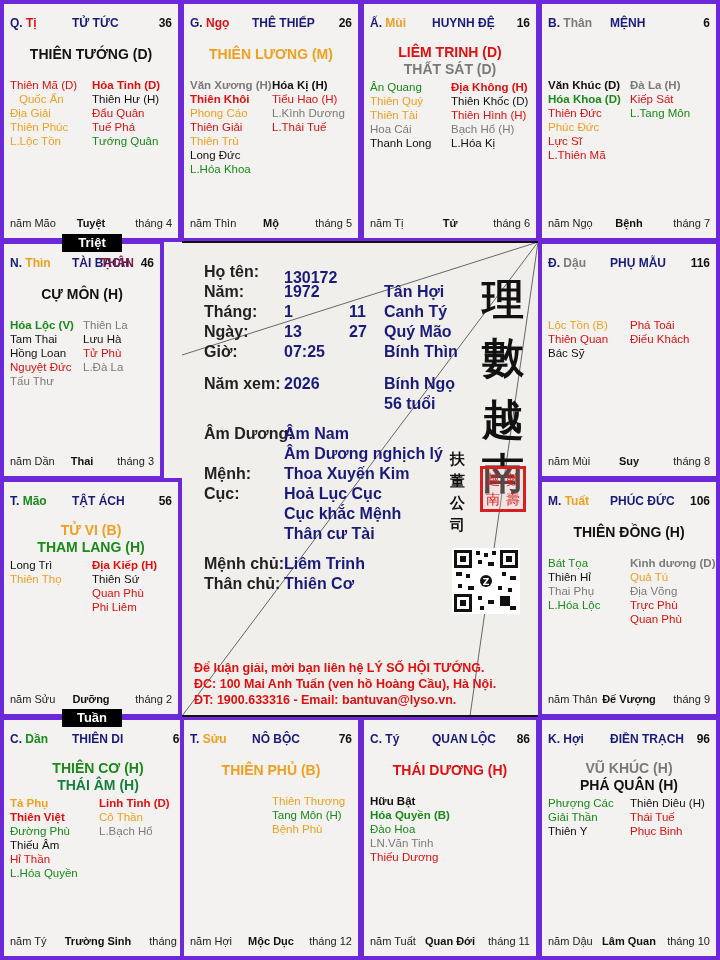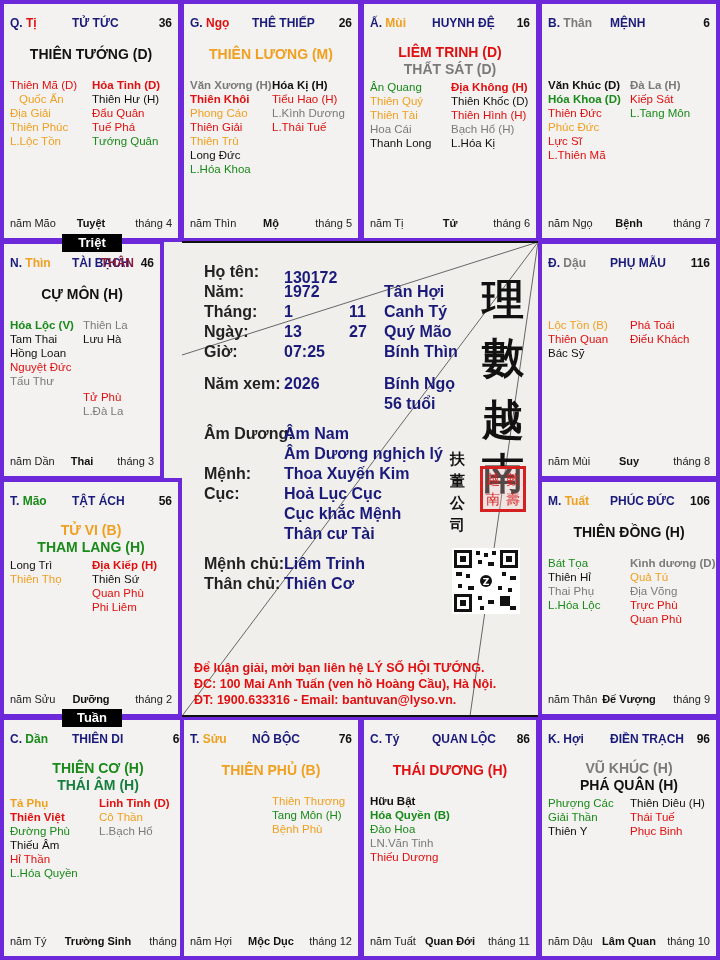--- a/index.html
+++ b/index.html
@@ -189,21 +189,21 @@
       <div class="col left">
             <div class="b" style="color: rgb(26, 138, 26);">Hóa Lộc (V)</div>
             <div style="color: rgb(17, 17, 17);">Tam Thai</div>
             <div style="color: rgb(17, 17, 17);">Hồng Loan</div>
             <div style="color: rgb(224, 16, 16);">Nguyệt Đức</div>
             <div style="color: rgb(122, 122, 122);">Tấu Thư</div>
           </div>
       <div class="col right">
             <div style="color: rgb(122, 122, 122);">Thiên La</div>
             <div style="color: rgb(17, 17, 17);">Lưu Hà</div>
-            <div style="color: rgb(224, 16, 16); margin-top: 44px;">Tử Phù</div>
+            <div style="color: rgb(224, 16, 16);">Tử Phù</div>
             <div style="color: rgb(122, 122, 122);">L.Đà La</div>
           </div>
     </div>
     <div class="foot">
       <span class="l">năm Dần</span>
       <span class="m">Thai</span>
       <span class="r">tháng 3</span>
     </div>
   </div>
       <div class="cell" style="left: 538px; top: 240px; width: 182px; height: 240px;">

